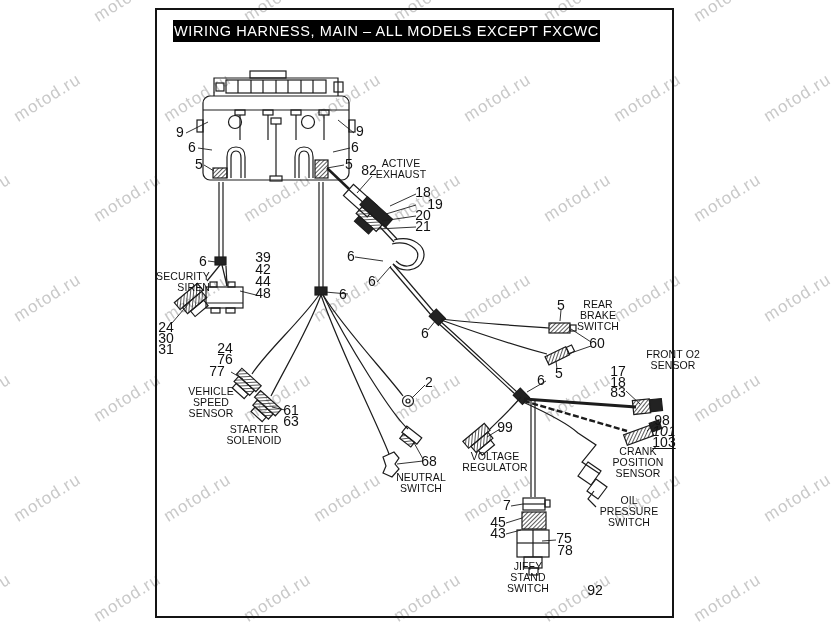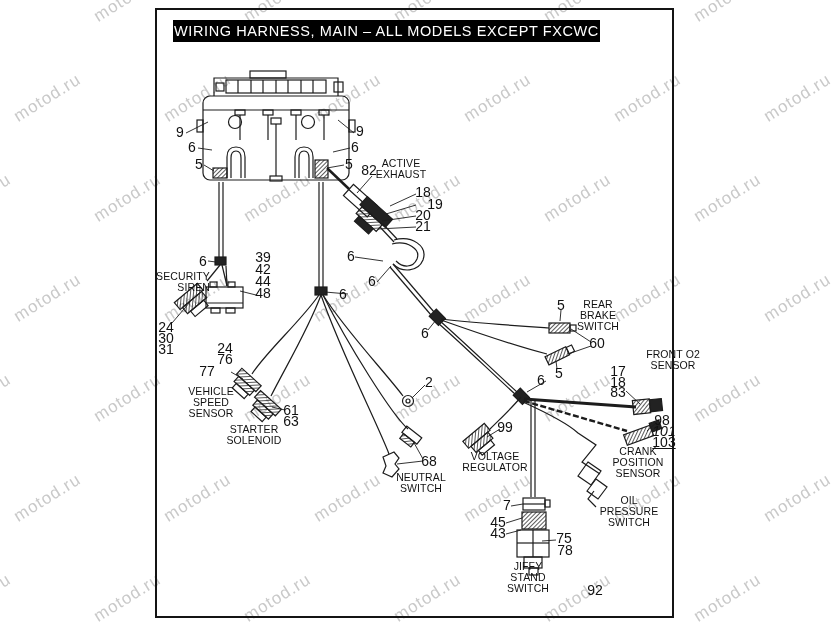--- a/index.html
+++ b/index.html
@@ -311,21 +311,21 @@
     <div class="num" style="left: 203px; top: 261px;">6</div>
     <div class="num" style="left: 263px; top: 257px;">39</div>
     <div class="num" style="left: 263px; top: 269px;">42</div>
     <div class="num" style="left: 263px; top: 281px;">44</div>
     <div class="num" style="left: 263px; top: 293px;">48</div>
     <div class="num" style="left: 166px; top: 327px;">24</div>
     <div class="num" style="left: 166px; top: 338px;">30</div>
     <div class="num" style="left: 166px; top: 349px;">31</div>
     <div class="num" style="left: 225px; top: 348px;">24</div>
     <div class="num" style="left: 225px; top: 359px;">76</div>
-    <div class="num" style="left: 207px; top: 371px;">77</div>
+    <div class="num" style="left: 217px; top: 371px;">77</div>
     <div class="num" style="left: 291px; top: 410px;">61</div>
     <div class="num" style="left: 291px; top: 421px;">63</div>
     <div class="num" style="left: 351px; top: 256px;">6</div>
     <div class="num" style="left: 372px; top: 281px;">6</div>
     <div class="num" style="left: 343px; top: 294px;">6</div>
     <div class="num" style="left: 425px; top: 333px;">6</div>
     <div class="num" style="left: 429px; top: 382px;">2</div>
     <div class="num" style="left: 429px; top: 461px;">68</div>
     <div class="num" style="left: 505px; top: 427px;">99</div>
     <div class="num" style="left: 561px; top: 305px;">5</div>

